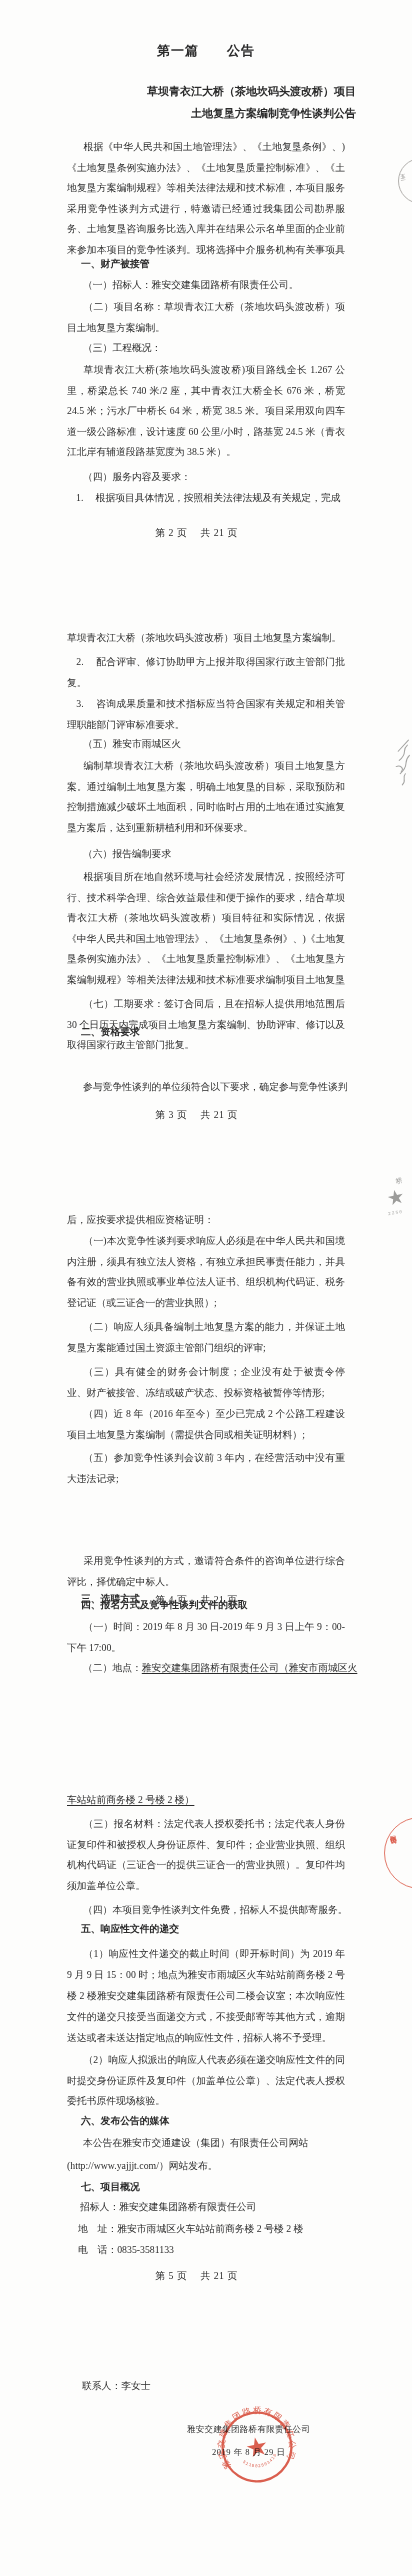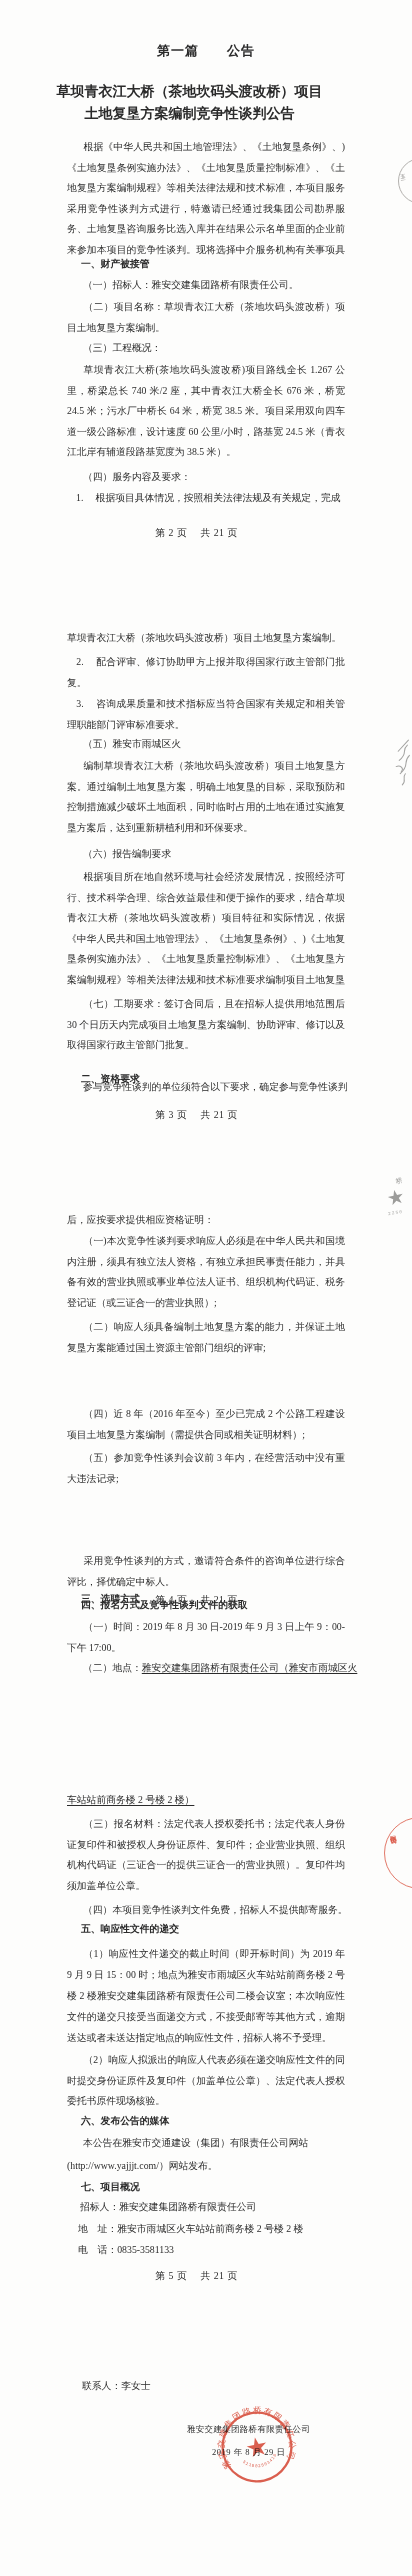--- a/index.html
+++ b/index.html
@@ -24,22 +24,22 @@
   .u{text-decoration:underline;text-underline-offset:2.1px;}
   .pgfooter{
     position:absolute;left:52px;width:289px;
     text-align:center;font-size:9.8px;letter-spacing:0.5px;
   }
   .sec-header{
     position:absolute;left:67px;width:278px;top:42px;
     text-align:center;font-size:13px;font-weight:bold;letter-spacing:1px;
   }
   .doc-title{
-    position:absolute;left:40px;width:299px;top:81px;
-    text-align:center;font-size:14px;font-weight:bold;line-height:21.6px;
+    position:absolute;left:57px;width:299px;top:81px;
+    text-align:right;font-size:11px;font-weight:bold;line-height:21.6px;
   }
   
   .gray-arc{
     position:absolute;left:398px;top:158px;width:44px;height:44px;
     border:1.3px solid #b3b1ae;border-radius:50%;
   }
   .gray-arc-chars{
     position:absolute;left:400px;top:170px;
     writing-mode:vertical-rl;font-size:5.2px;color:#9b9998;
     letter-spacing:2.1px;transform:rotate(-6deg);
@@ -100,28 +100,29 @@
   <div class="pgfooter" style="top:527px;">第 2 页　 共 21 页</div>
 
   <div class="t" style="left:67px;top:631px;">草坝青衣江大桥（茶地坎码头渡改桥）项目土地复垦方案编制。</div>
   <div class="para ind2" style="top:652px;height:41px;">2.　 配合评审、修订协助甲方上报并取得国家行政主管部门批复。</div>
   <div class="para ind2" style="top:694px;height:41px;">3.　 咨询成果质量和技术指标应当符合国家有关规定和相关管理职能部门评审标准要求。</div>
   <div class="t" style="left:83px;top:737px;">（五）雅安市雨城区火</div>
   <div class="para ind" style="top:756px;height:82px;">编制草坝青衣江大桥（茶地坎码头渡改桥）项目土地复垦方案。通过编制土地复垦方案，明确土地复垦的目标，采取预防和控制措施减少破坏土地面积，同时临时占用的土地在通过实施复垦方案后，达到重新耕植利用和环保要求。</div>
   <div class="t" style="left:83px;top:847px;">（六）报告编制要求</div>
   <div class="para ind" style="top:867px;height:124px;">根据项目所在地自然环境与社会经济发展情况，按照经济可行、技术科学合理、综合效益最佳和便于操作的要求，结合草坝青衣江大桥（茶地坎码头渡改桥）项目特征和实际情况，依据《中华人民共和国土地管理法》、《土地复垦条例》、)《土地复垦条例实施办法》、《土地复垦质量控制标准》、《土地复垦方案编制规程》等相关法律法规和技术标准要求编制项目土地复垦方案。</div>
   <div class="para ind" style="top:994px;height:62px;">（七）工期要求：签订合同后，且在招标人提供用地范围后 30 个日历天内完成项目土地复垦方案编制、协助评审、修订以及取得国家行政主管部门批复。</div>
-  <div class="t bold" style="left:81px;top:1072px;text-align:center;">二、资格要求</div>
+  <div class="t bold" style="left:81px;top:1025px;text-align:center;">二、资格要求</div>
   <div class="t" style="left:83px;top:1080px;">参与竞争性谈判的单位须符合以下要求，确定参与竞争性谈判</div>
 
   <div class="pgfooter" style="top:1109px;">第 3 页　 共 21 页</div>
 
   <div class="t" style="left:67px;top:1213px;">后，应按要求提供相应资格证明：</div>
   <div class="para ind" style="top:1231px;height:82px;">（一)本次竞争性谈判要求响应人必须是在中华人民共和国境内注册，须具有独立法人资格，有独立承担民事责任能力，并具备有效的营业执照或事业单位法人证书、组织机构代码证、税务登记证（或三证合一的营业执照）;</div>
   <div class="para ind" style="top:1317px;height:41px;">（二）响应人须具备编制土地复垦方案的能力，并保证土地复垦方案能通过国土资源主管部门组织的评审;</div>
+  <div class="para ind" style="top:1362px;height:41px;">（三）具有健全的财务会计制度；企业没有处于被责令停业、财产被接管、冻结或破产状态、投标资格被暂停等情形;</div>
   <div class="para ind" style="top:1404px;height:41px;">（四）近 8 年（2016 年至今）至少已完成 2 个公路工程建设项目土地复垦方案编制（需提供合同或相关证明材料）;</div>
   <div class="para ind" style="top:1448px;height:41px;">（五）参加竞争性谈判会议前 3 年内，在经营活动中没有重大违法记录;</div>
   <div class="t bold" style="left:81px;top:1592px;">三、选聘方式</div>
   <div class="para ind" style="top:1551px;height:41px;">采用竞争性谈判的方式，邀请符合条件的咨询单位进行综合评比，择优确定中标人。</div>
   <div class="t bold" style="left:81px;top:1598px;">四、报名方式及竞争性谈判文件的获取</div>
   <div class="para ind" style="top:1617px;height:41px;">（一）时间：2019 年 8 月 30 日-2019 年 9 月 3 日上午 9：00-下午 17:00。</div>
   <div class="t" style="left:83px;top:1661px;"><span>（二）地点：</span><span class="u">雅安交建集团路桥有限责任公司（雅安市雨城区火</span></div>
 
   <div class="pgfooter" style="top:1594px;">第 4 页　 共 21 页</div>
 

